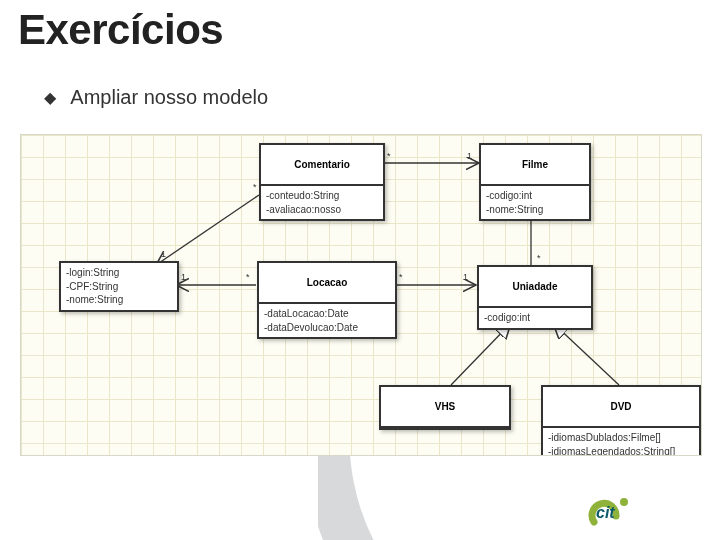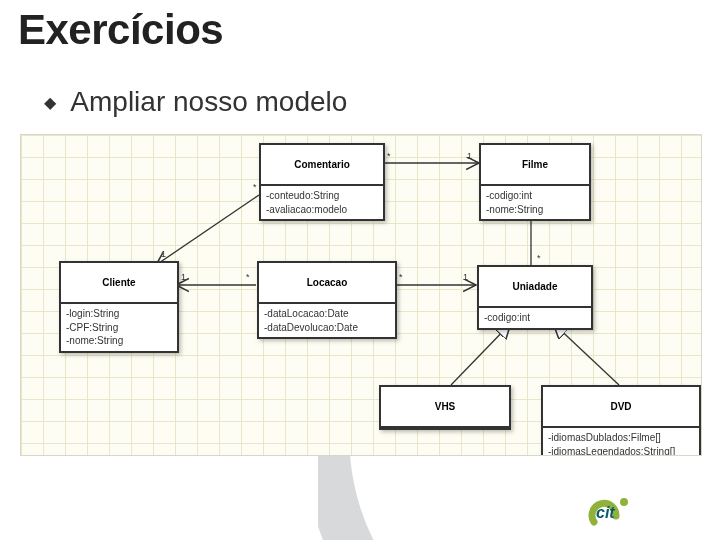--- a/index.html
+++ b/index.html
@@ -32,21 +32,21 @@
     top: 86px;
     display: flex;
     align-items: center;
   }
   .bullet {
     font-size: 16px;
     margin-right: 14px;
     color: #333;
   }
   .bullet-text {
-    font-size: 28px;
+    font-size: 20px;
     color: #333;
   }
   .diagram-wrap {
     position: absolute;
     left: 20px;
     top: 134px;
     width: 680px;
     height: 320px;
     background: #fdfdf3;
     border: 1px solid #d8d8c8;
@@ -164,34 +164,33 @@
 
       <line x1="430" y1="250" x2="490" y2="188" stroke="#333" stroke-width="1.3" marker-end="url(#tri)"></line>
 
       <line x1="598" y1="250" x2="532" y2="188" stroke="#333" stroke-width="1.3" marker-end="url(#tri)"></line>
     </svg>
 
     <div class="uml" style="left:238px; top:8px; width:122px;">
       <div class="name">Comentario</div>
       <div class="attrs">
         <div>-conteudo:String</div>
-        <div>-avaliacao:modelo</div>
+        <div>-avaliacao:nosso</div>
       </div>
     </div>
 
     <div class="uml" style="left:458px; top:8px; width:108px;">
       <div class="name">Filme</div>
       <div class="attrs">
         <div>-codigo:int</div>
         <div>-nome:String</div>
       </div>
     </div>
 
     <div class="uml" style="left:38px; top:126px; width:116px;">
-      <div class="name">Cliente</div>
       <div class="attrs">
         <div>-login:String</div>
         <div>-CPF:String</div>
         <div>-nome:String</div>
       </div>
     </div>
 
     <div class="uml" style="left:236px; top:126px; width:136px;">
       <div class="name">Locacao</div>
       <div class="attrs">

